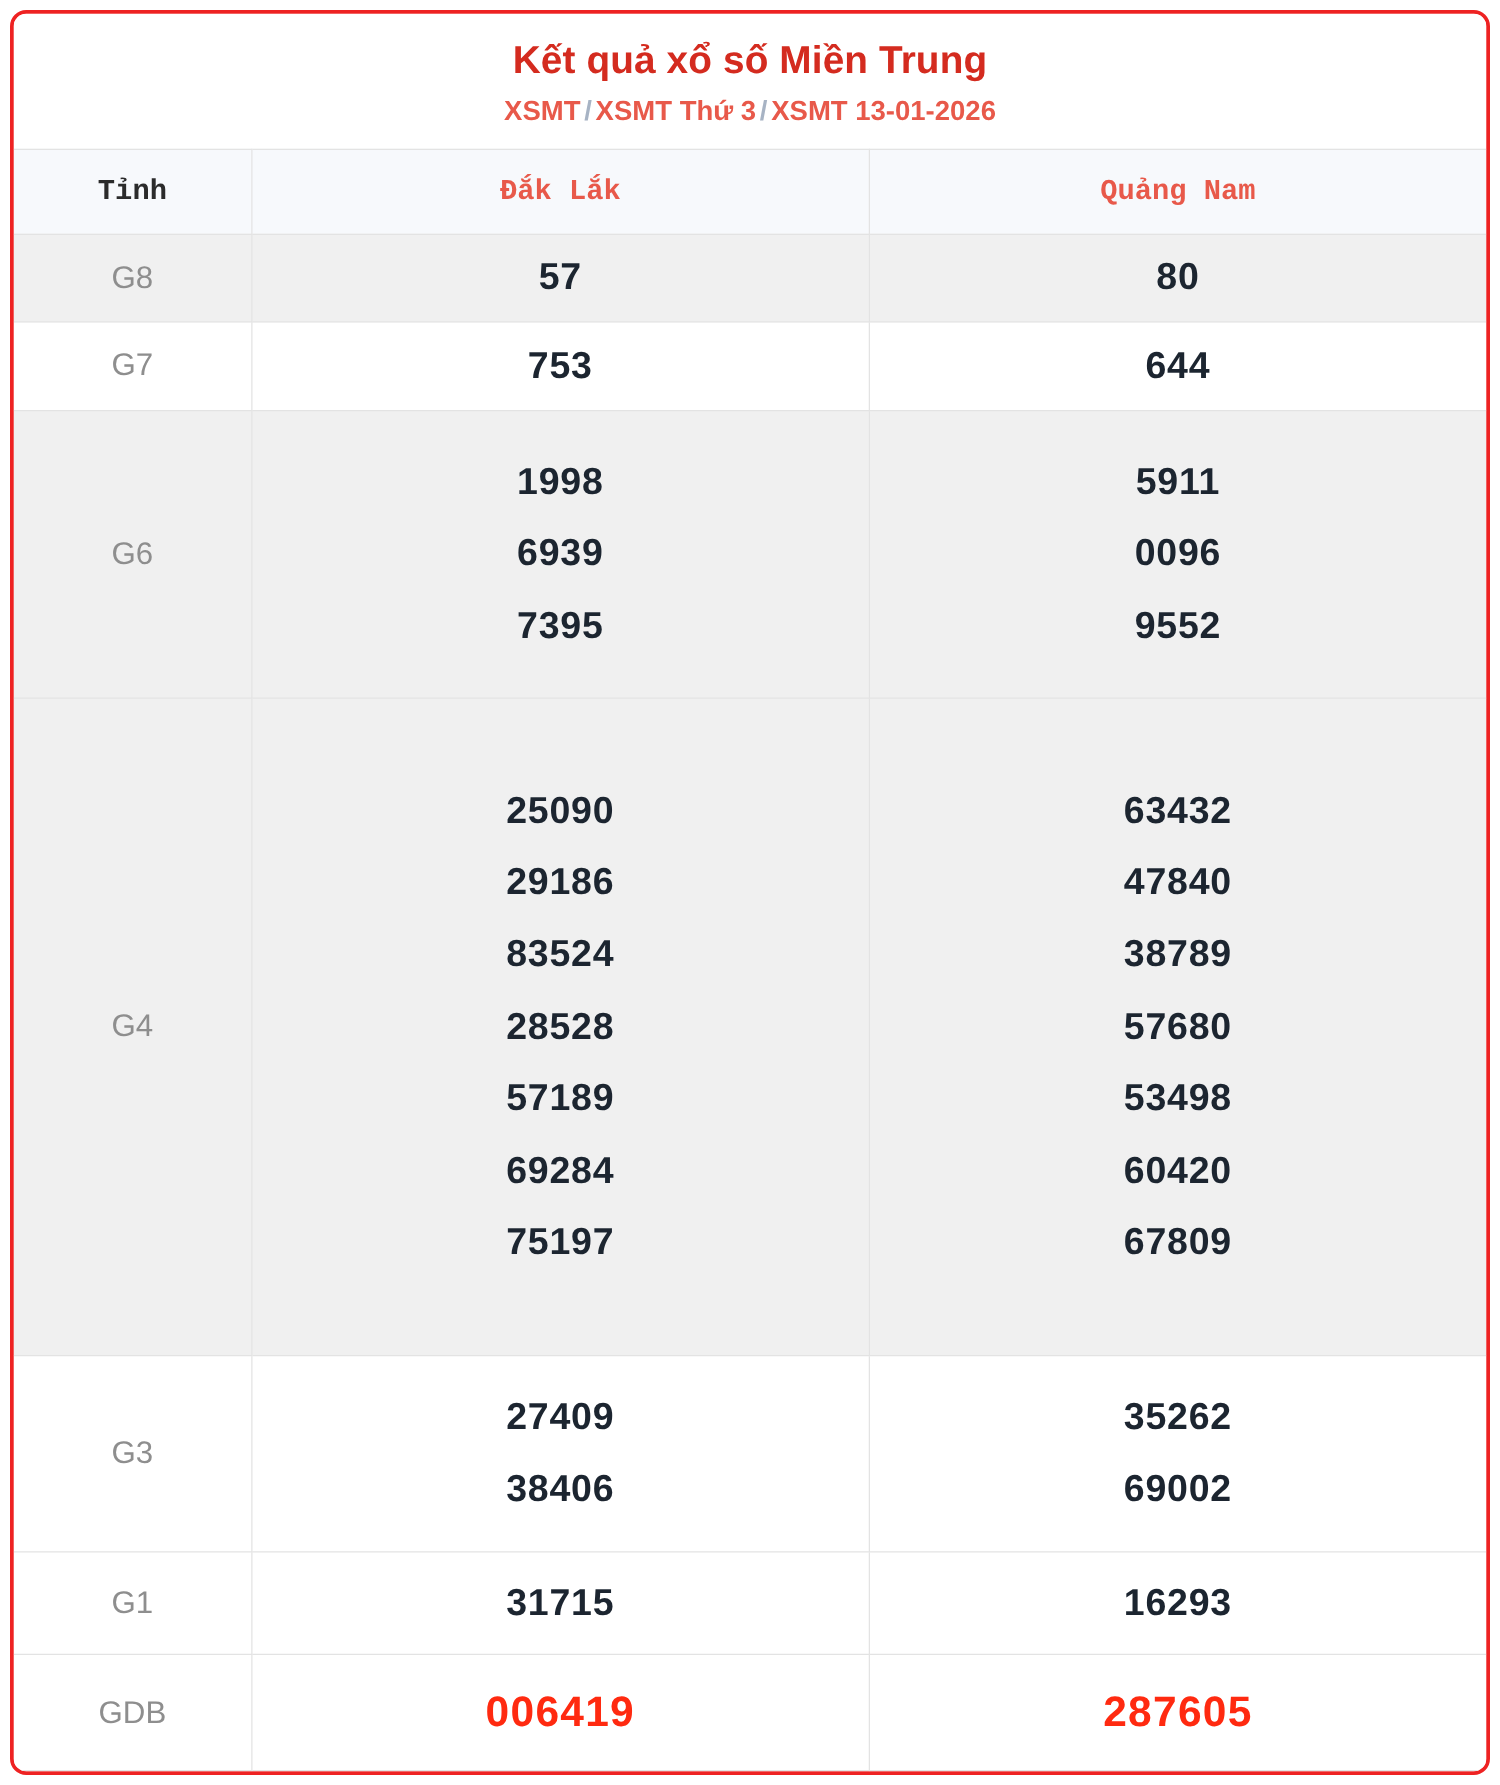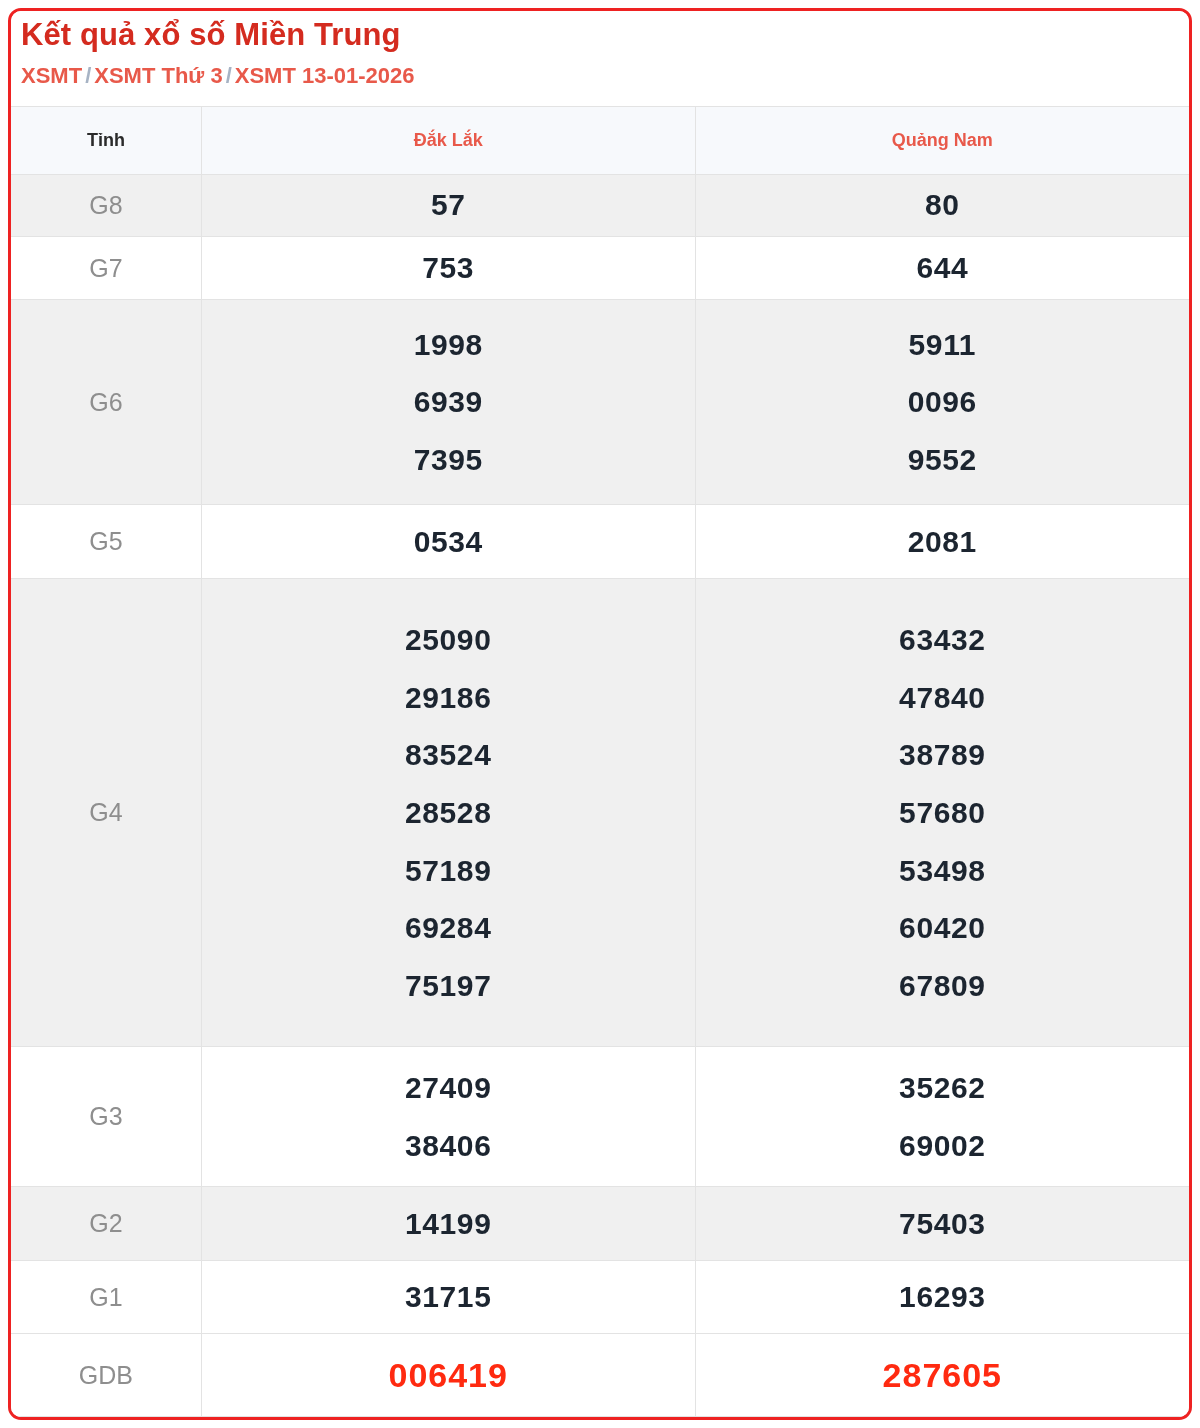--- a/index.html
+++ b/index.html
@@ -25,22 +25,22 @@
     border: 3px solid #ee2222;
     border-radius: 13px;
     background: #ffffff;
     overflow: hidden;
     display: flex;
     flex-direction: column;
   }
 
   
   .card-header {
-    padding: 5px 10px 14px 10px;
-    text-align: left;
+    padding: 18px 10px 14px 10px;
+    text-align: center;
     background: #ffffff;
     flex: 0 0 auto;
   }
 
   .card-title {
     font-size: 31px;
     font-weight: bold;
     color: #d42b1f;
     letter-spacing: 0.1px;
     line-height: 1.25;
@@ -80,23 +80,24 @@
     border-right: 1px solid #e3e3e3;
     text-align: center;
     vertical-align: middle;
   }
   table.results td:last-child,
   table.results th:last-child { border-right: none; }
 
   thead th {
     background: #f7f9fc;
     height: 68px;
-    font-size: 18px;
+    font-size: 23px;
     font-weight: bold;
     border-top: none;
+    font-family: Liberation Mono, monospace;
   }
   th.h-tinh { color: #2b2b2b; }
   th.h-prov { color: #e8594a; }
 
   tbody tr.stripe > td { background: #f0f0f0; }
   tbody tr.plain  > td { background: #ffffff; }
 
   td.row-label {
     font-size: 25px;
     color: #8e8e8e;
@@ -175,29 +176,20 @@
                 <span class="num">1998</span>
                 <span class="num">6939</span>
                 <span class="num">7395</span>
               </td>
               <td class="prize-cell">
                 <span class="num">5911</span>
                 <span class="num">0096</span>
                 <span class="num">9552</span>
               </td>
             </tr>
-            <tr class="plain g5-row">
-              <td class="row-label">G5</td>
-              <td class="prize-cell">
-                <span class="num">0534</span>
-              </td>
-              <td class="prize-cell">
-                <span class="num">2081</span>
-              </td>
-            </tr>
             <tr class="stripe g4-row">
               <td class="row-label">G4</td>
               <td class="prize-cell">
                 <span class="num">25090</span>
                 <span class="num">29186</span>
                 <span class="num">83524</span>
                 <span class="num">28528</span>
                 <span class="num">57189</span>
                 <span class="num">69284</span>
                 <span class="num">75197</span>
@@ -216,29 +208,20 @@
               <td class="row-label">G3</td>
               <td class="prize-cell">
                 <span class="num">27409</span>
                 <span class="num">38406</span>
               </td>
               <td class="prize-cell">
                 <span class="num">35262</span>
                 <span class="num">69002</span>
               </td>
             </tr>
-            <tr class="stripe g2-row">
-              <td class="row-label">G2</td>
-              <td class="prize-cell">
-                <span class="num">14199</span>
-              </td>
-              <td class="prize-cell">
-                <span class="num">75403</span>
-              </td>
-            </tr>
             <tr class="plain g1-row">
               <td class="row-label">G1</td>
               <td class="prize-cell">
                 <span class="num">31715</span>
               </td>
               <td class="prize-cell">
                 <span class="num">16293</span>
               </td>
             </tr>
             <tr class="plain gdb-row">

